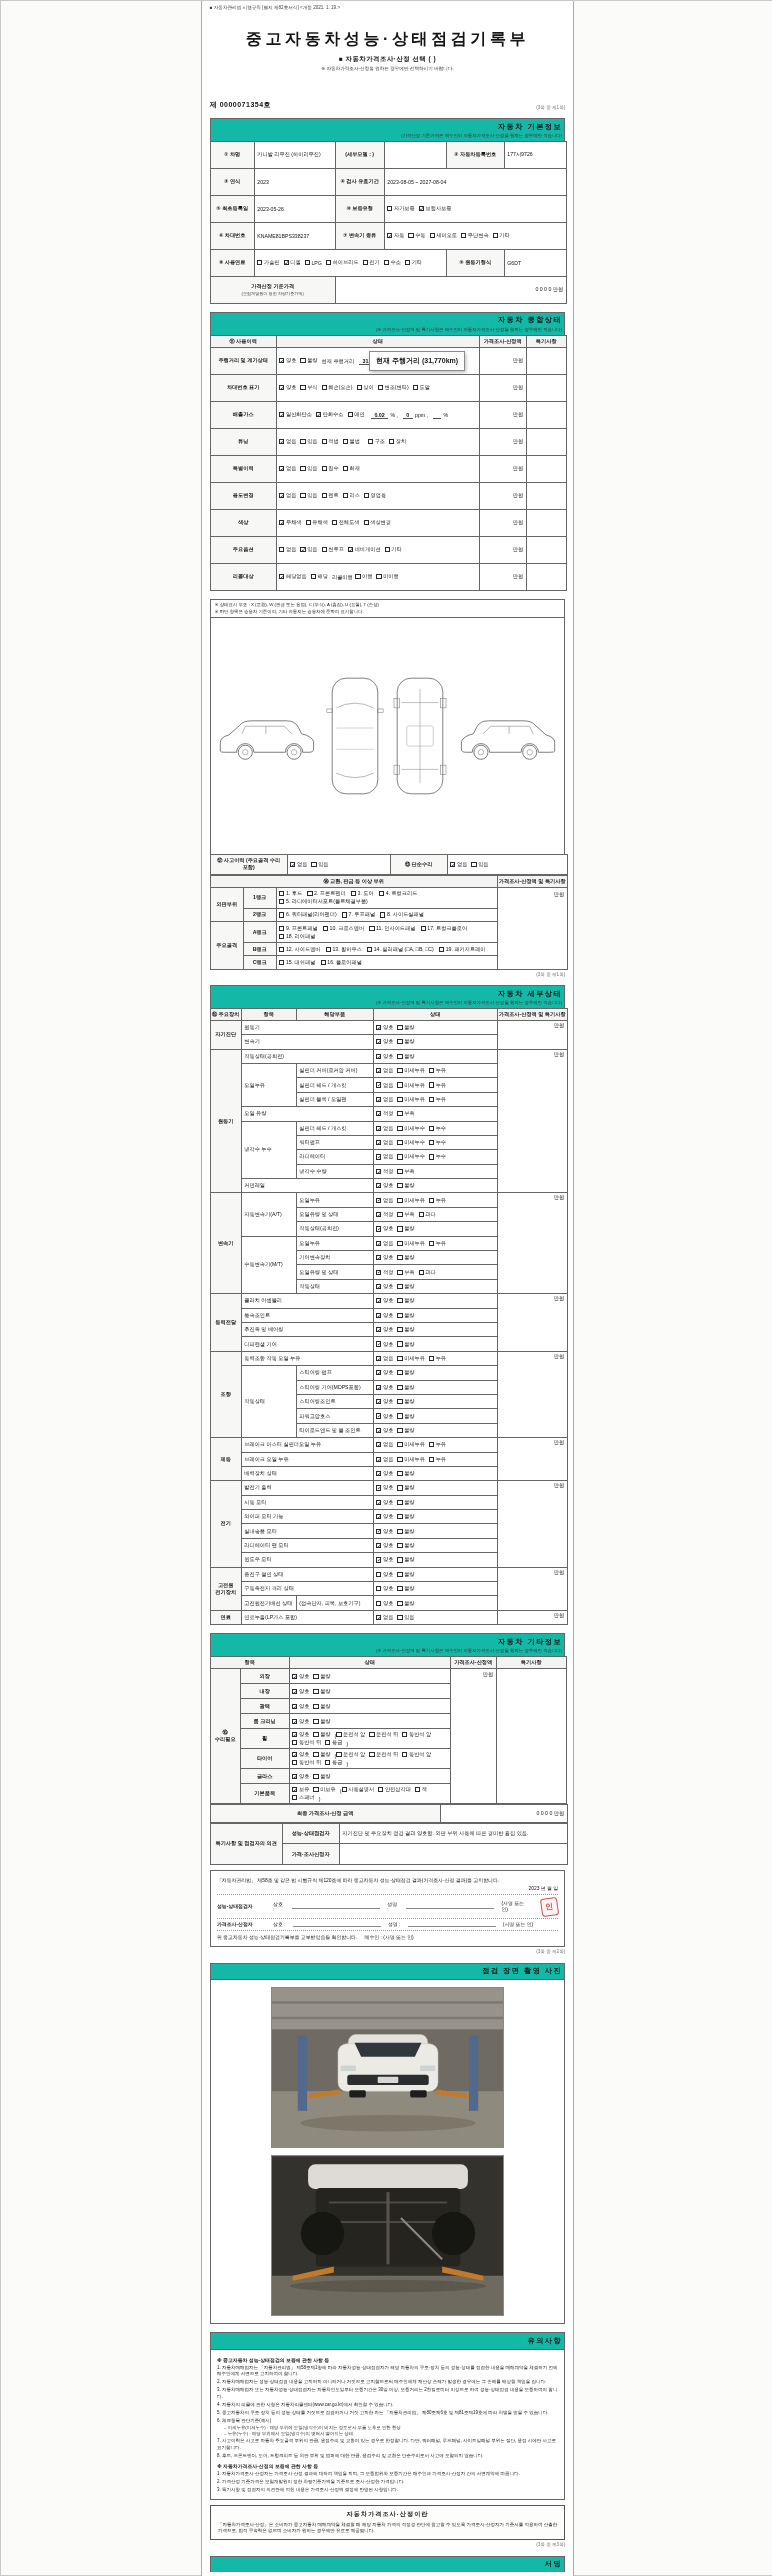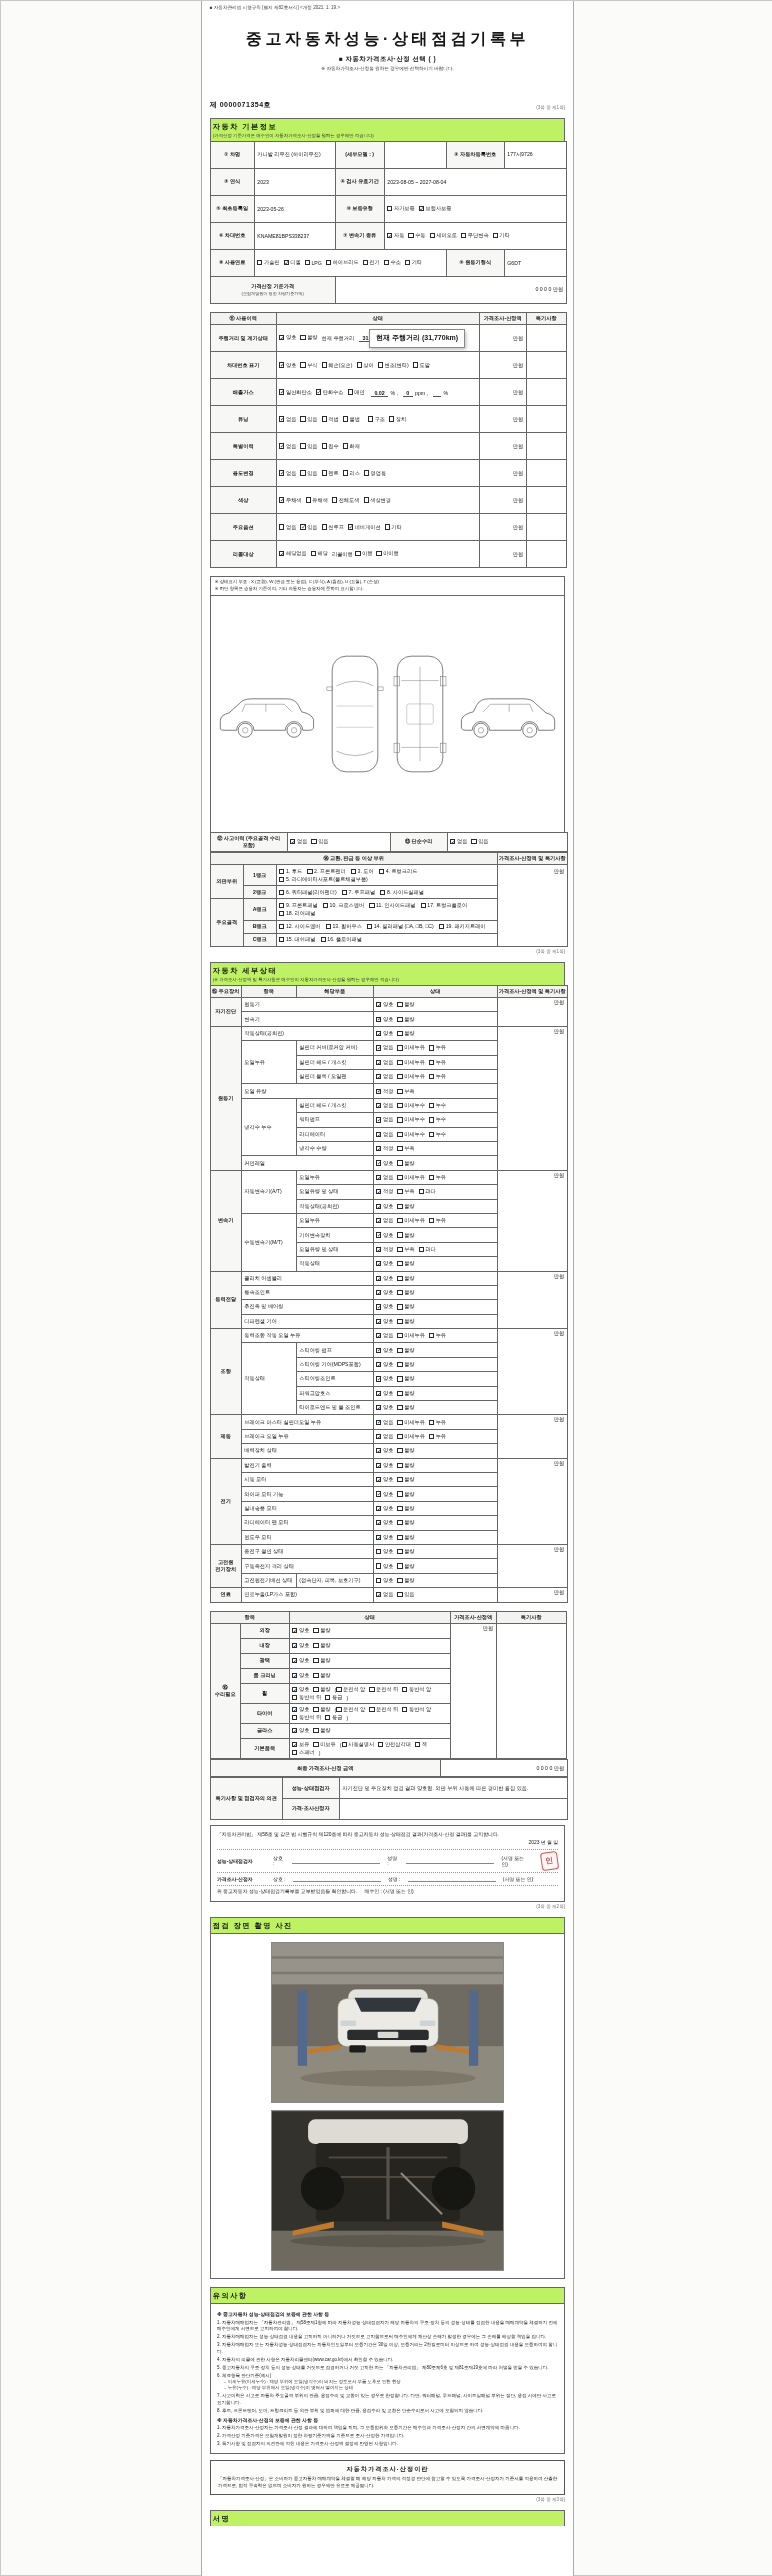--- a/index.html
+++ b/index.html
@@ -9,21 +9,21 @@
 .doc{position:absolute;left:200px;top:0;width:373px;height:2576px;background:#fff;border-left:0.5px solid #ababab;border-right:0.5px solid #ababab;padding:4.1px 7.7px 0}
 .formref{font-size:4.6px;color:#444;margin-bottom:6.2px}
 .title-main{text-align:center;font-size:16px;font-weight:bold;letter-spacing:3.6px;margin-top:19px}
 .title-side{text-align:center;font-size:6.4px;font-weight:bold;margin-top:4.6px;letter-spacing:0.5px}
 .title-note{text-align:center;font-size:4.6px;color:#333;margin-top:2.1px}
 .docno-row{display:flex;justify-content:space-between;align-items:flex-end;margin-top:29px}
 .docno{font-size:7px;font-weight:bold;letter-spacing:0.5px}
 .pagemark{font-size:4.6px;color:#777}
 .marker-line{text-align:right;font-size:4.6px;color:#777;margin-top:2.1px}
 section{margin-top:8.2px}
-.sec-head{border:0.5px solid #666;border-bottom:none;background:#bef264;text-align:left;padding:2.6px 2.1px}
+.sec-head{border:0.5px solid #666;border-bottom:none;background:#14b8a6;text-align:right;padding:2.6px 2.1px}
 .sec-title{font-size:7.2px;font-weight:bold;letter-spacing:1.5px}
 .sec-note{font-size:4.4px;color:#333;margin-top:1.5px}
 table.grid{width:100%;border-collapse:collapse;table-layout:fixed;background:#fff}
 .grid td,.grid th{border:0.5px solid #666;font-size:5.2px;padding:2.1px 2.6px;vertical-align:middle;text-align:left;word-break:keep-all;overflow:hidden}
 .grid th{background:#f3f3f1;text-align:center;font-weight:bold;padding:2.1px 1px}
 td.lab{background:#f7f7f5;font-weight:bold;text-align:center;padding:2.1px 1.5px}
 td.price{text-align:right;color:#222}
 td.top{vertical-align:top;padding-top:3.1px}
 .basic td{height:27px}
 .comp td{height:27px}
@@ -171,20 +171,24 @@
           <span>가격산정 기준가격</span>
           <span class="sub">(보험개발원이 정한 차량기준가액)</span>
         </td>
         <td class="price" colspan="4">0 0 0 0  만원</td>
       </tr>
     </tbody>
         </table>
   </section>
 
   <section>
+    <div class="sec-head">
+      <div class="sec-title">자동차 종합상태</div>
+      <div class="sec-note">(※ 가격조사·산정액 및 특기사항은 매수인이 자동차가격조사·산정을 원하는 경우에만 적습니다)</div>
+    </div>
     <table class="grid comp">
       <colgroup>
             <col style="width:66px">
             <col style="width:203px">
             <col style="width:47px">
             <col style="width:40px">
           </colgroup>
       <tbody>
             <tr>
         <th>⑪ 사용이력</th>
@@ -1054,20 +1058,24 @@
                   <span class="bx"></span>
                   <span>있음</span>
                 </span></td>
               <td class="price top" rowspan="1">만원</td>
             </tr>
           </tbody>
     </table>
   </section>
 
   <section>
+    <div class="sec-head">
+      <div class="sec-title">자동차 기타정보</div>
+      <div class="sec-note">(※ 가격조사·산정액 및 특기사항은 매수인이 자동차가격조사·산정을 원하는 경우에만 적습니다)</div>
+    </div>
     <table class="grid etcT">
       <colgroup>
             <col style="width:30px">
             <col style="width:49px">
             <col style="width:161px">
             <col style="width:46px">
             <col style="width:70px">
           </colgroup>
       <tbody>
             <tr>

